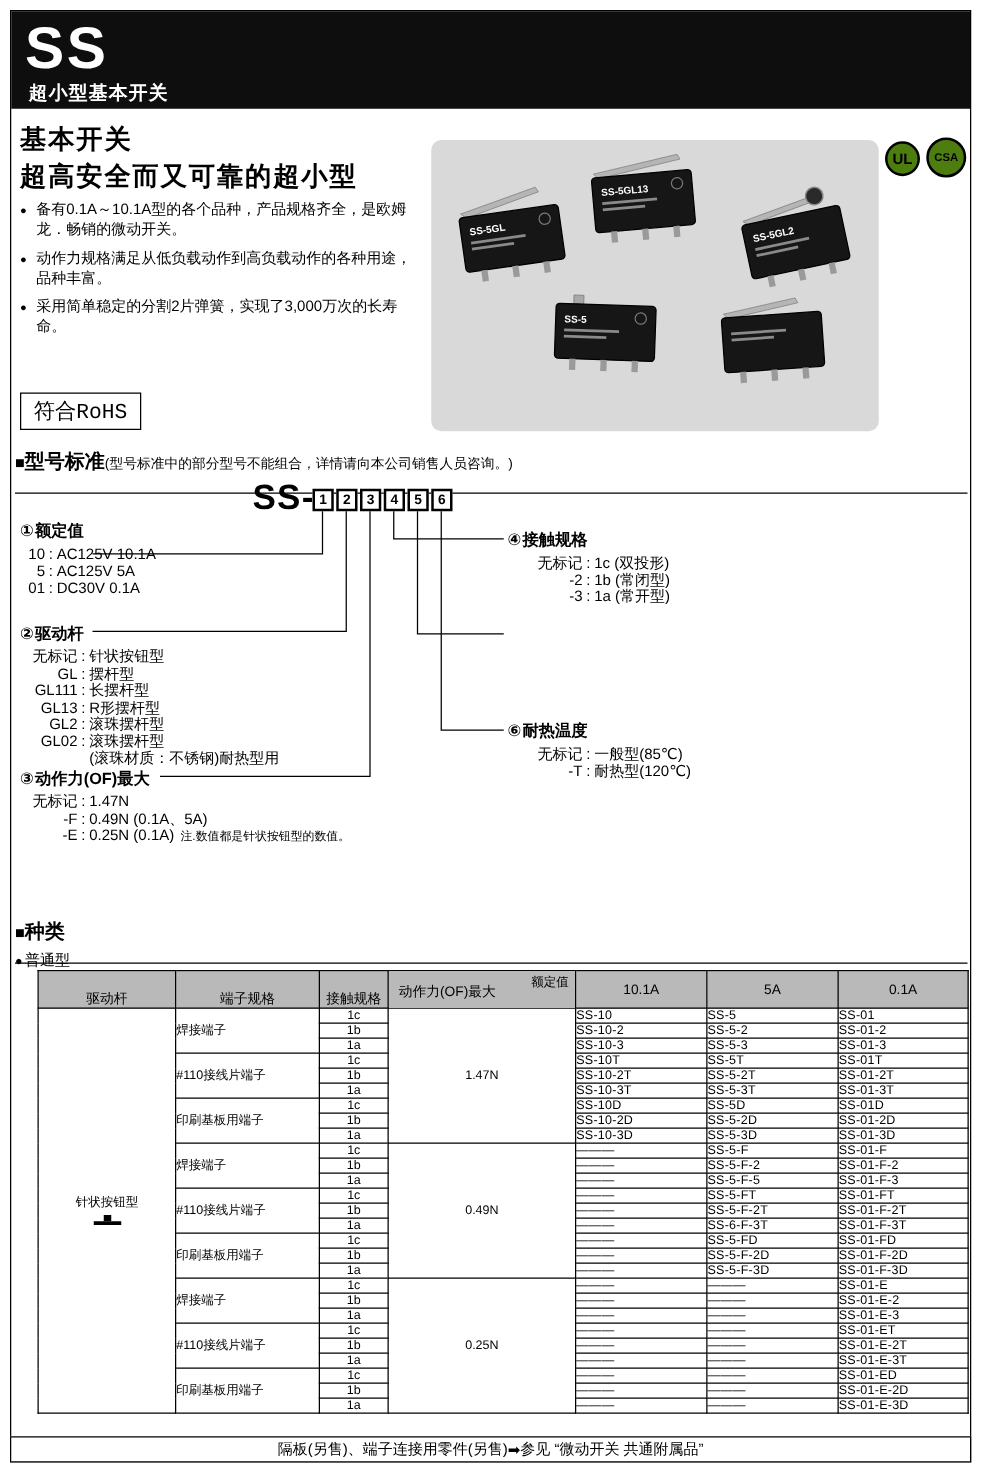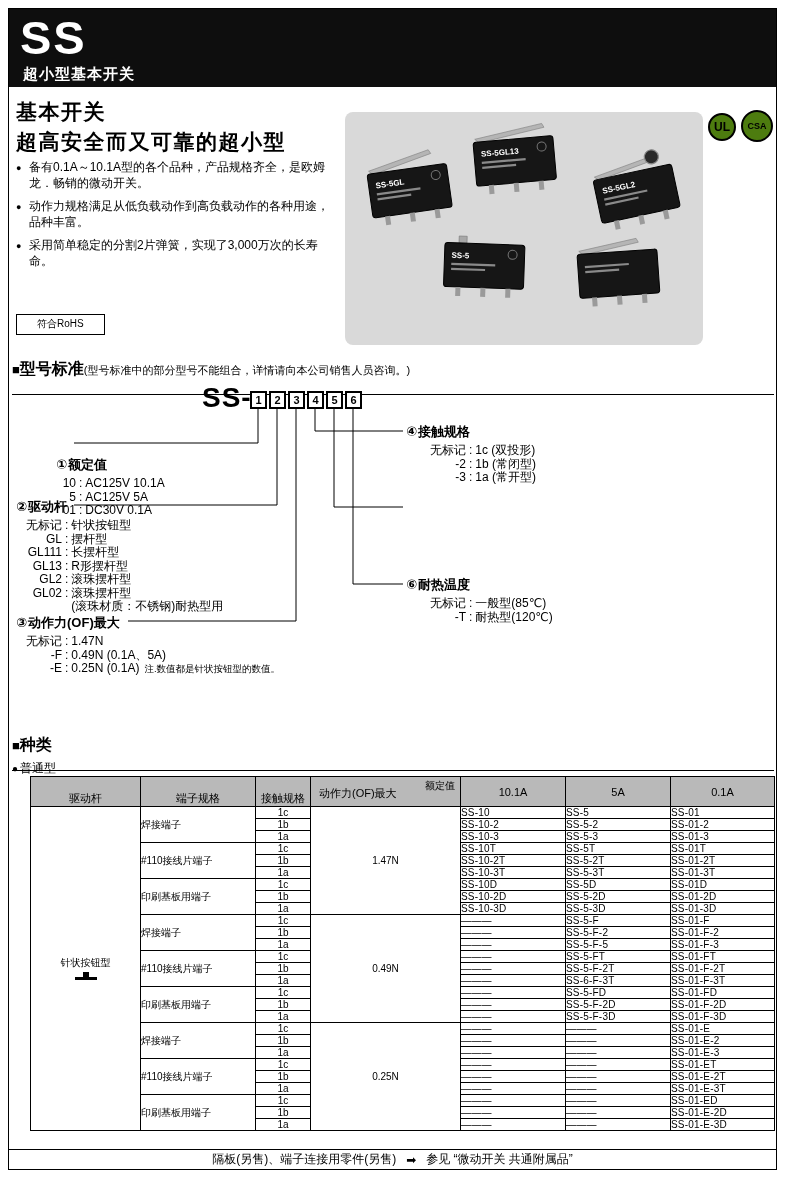--- a/index.html
+++ b/index.html
@@ -11,21 +11,21 @@
   
   .header-bar { position:absolute; left:9px; top:9px; width:767px; height:78px; background:#0e0e0e; color:#fff; }
   .series { position:absolute; left:11px; top:1px; font-size:47px; font-weight:bold; letter-spacing:2px; }
   .subtitle { position:absolute; left:14px; top:56px; font-size:15px; font-weight:bold; letter-spacing:1px; }
 
   
   .intro-title { position:absolute; left:16px; top:97px; font-size:21px; font-weight:bold; line-height:30px; letter-spacing:1.5px; }
   .bullets { position:absolute; left:16px; top:159px; width:322px; margin:0; padding:0; list-style:none; font-size:12px; line-height:16px; }
   .bullets li { position:relative; padding-left:13px; margin-bottom:7px; }
   .blt { position:absolute; left:0; top:1px; font-size:9px; }
-  .rohs-box { position:absolute; left:16px; top:314px; border:1.5px solid #000; padding:2px 20px 3px; font-size:10px; }
+  .rohs-box { position:absolute; left:16px; top:314px; border:1.5px solid #000; padding:2px 10px 3px; font-size:17px;font-family:Liberation Mono, monospace; }
   .photo-box { position:absolute; left:345px; top:112px; width:358px; height:233px; background:#d9d9d9; border-radius:8px; }
   .photo-box svg { width:100%; height:100%; display:block; }
   .photo-box svg text { font-family:"Liberation Sans","DejaVu Sans",sans-serif; }
   .cert { position:absolute; border:2.5px solid #000; border-radius:50%; display:flex; align-items:center;
           justify-content:center; font-weight:bold; box-sizing:border-box; background:#4d7c0f; }
   .cert-ul { left:708px; top:113px; width:28px; height:28px; font-size:12px; }
   .cert-csa { left:741px; top:110px; width:32px; height:32px; font-size:9px; }
 
   
   .sec-head { position:absolute; left:12px; width:762px; border-bottom:1px solid #000; padding-bottom:14px; white-space:nowrap; }
@@ -43,21 +43,21 @@
   .connector-svg { position:absolute; left:0; top:380px; width:786px; height:300px; pointer-events:none; }
 
   .ms-section { position:absolute; font-size:12px; white-space:nowrap; }
   .ms-head { font-size:13px; font-weight:bold; margin-bottom:3px; }
   .ms-no { margin-right:1px; }
   .ms-items { line-height:13.5px; }
   .ms-code { display:inline-block; width:46px; text-align:right; }
   .ms-s1 .ms-code { width:20px; }
   .ms-sep { padding:0 3px; }
   .ms-note { font-size:9.5px; margin-left:5px; }
-  .ms-s1 { left:16px; top:456px;margin-left:40px; }
+  .ms-s1 { left:16px; top:416px; }
   .ms-s2 { left:16px; top:498px; }
   .ms-s3 { left:16px; top:614px; }
   .ms-s4 { left:406px; top:423px; }
   .ms-s5 { left:406px; top:499px; }
   .ms-s6 { left:406px; top:576px; }
   .ms-right .ms-items { padding-left:14px; }
 
   
   .sub-head { position:absolute; left:12px; top:760px; font-size:12px; }
   .sub-marker { font-size:10px; margin-right:2px; }
@@ -74,21 +74,21 @@
   td.cell-terminal { background:#c8c8c8; padding-left:9px; font-size:10.5px; vertical-align:middle; }
   td.cell-contact { text-align:center; }
   td.cell-of { text-align:center; font-size:11px; vertical-align:middle; }
   td.cell-model { padding-left:29px; letter-spacing:0.2px; }
   .pin-button-icon { position:relative; width:22px; height:8px; margin:4px auto 0; }
   .pin-top { position:absolute; left:8px; top:0; width:6px; height:5px; background:#000; }
   .pin-base { position:absolute; left:0; bottom:0; width:22px; height:3px; background:#000; }
 
   
   .footer-bar { position:absolute; left:8px; top:1149px; width:769px; height:21px; border:1.5px solid #000;
-                box-sizing:border-box; display:flex; align-items:center; justify-content:center; gap:10px;
+                box-sizing:border-box; display:flex; align-items:center; justify-content:center; gap:0;
                 font-size:12px; background:#fff; }
 </style>
 </head>
 <body>
 
 <div class="page">
   <div class="page-frame"></div>
 
   <header class="header-bar">
     <div class="series">SS</div>

